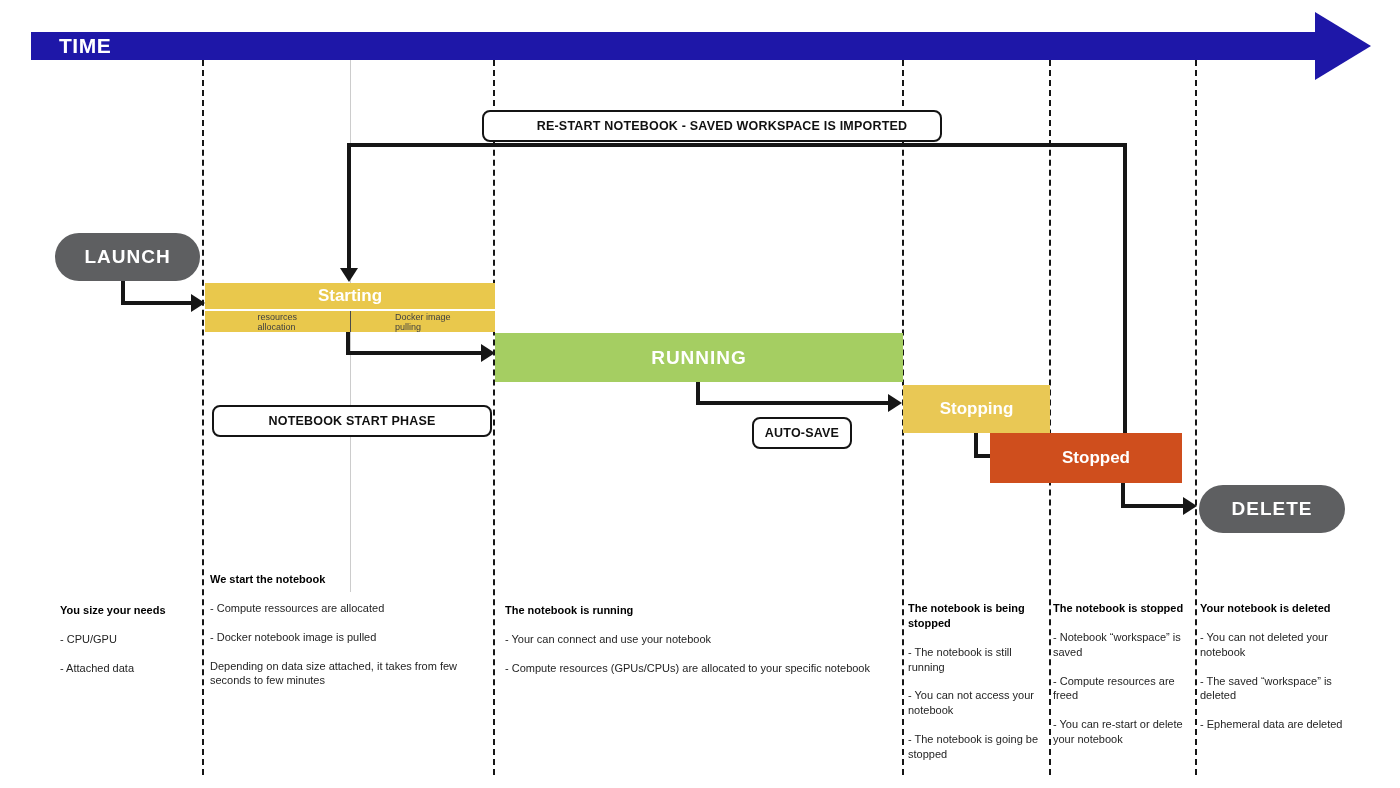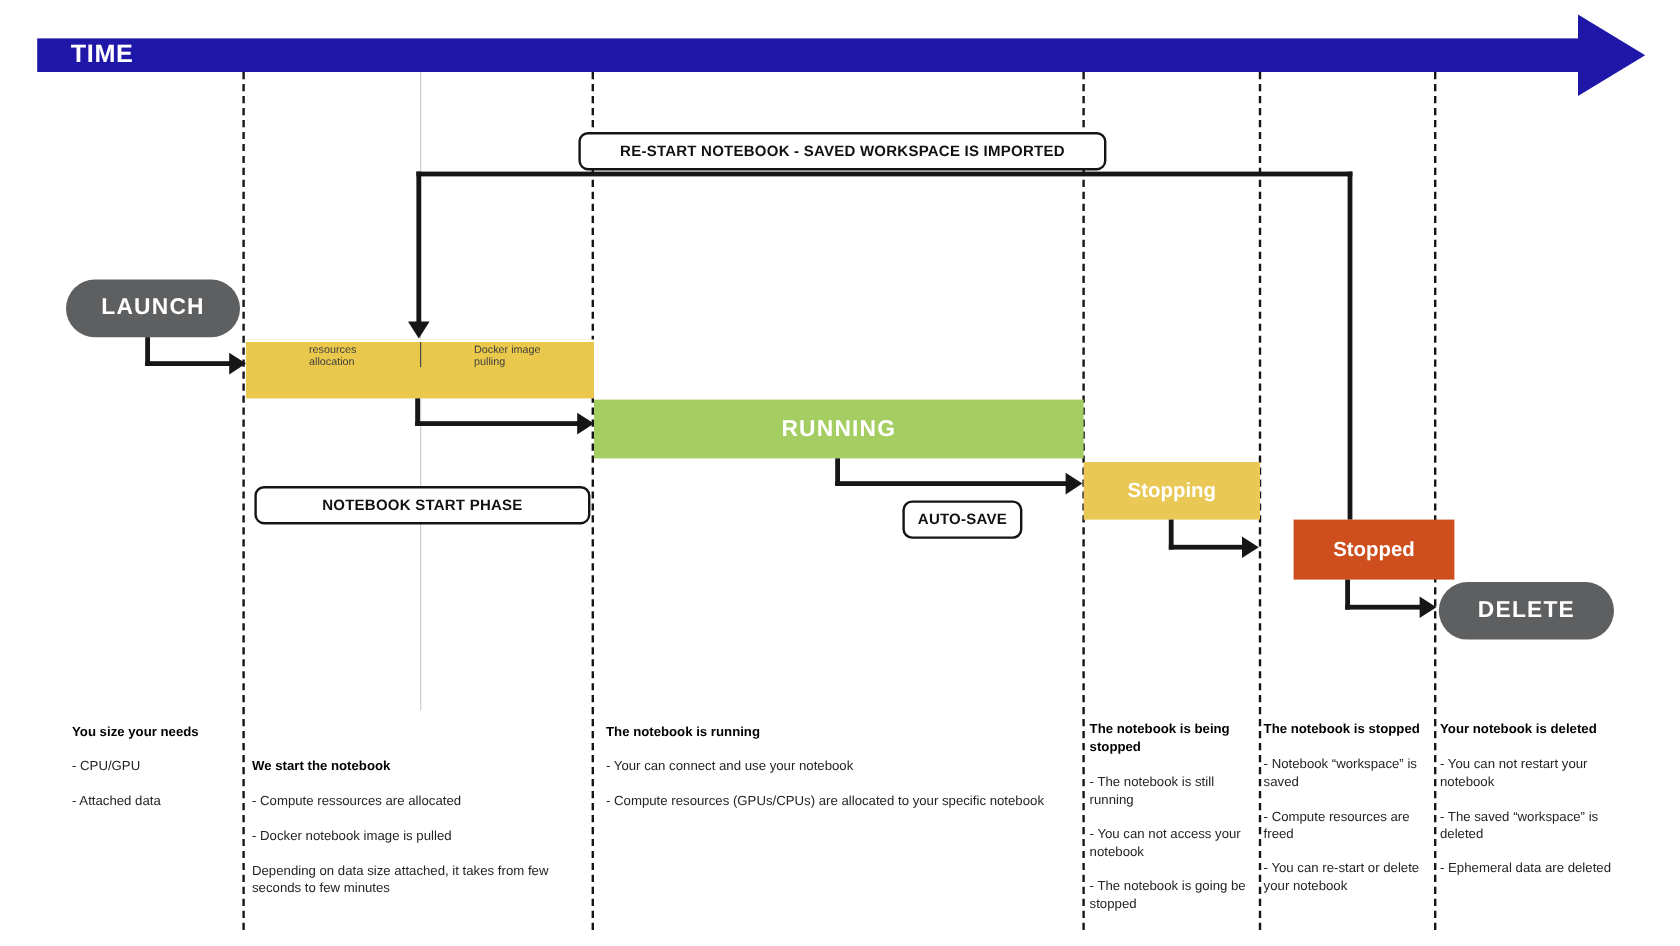--- a/index.html
+++ b/index.html
@@ -58,35 +58,35 @@
   .phase{color:#fff;font-weight:bold;display:flex;align-items:center;justify-content:center;}
   #starting-box{left:205px;top:283px;width:290px;height:49px;background:#e9c84c;display:block;}
   #starting-title{height:26px;line-height:26px;text-align:center;color:#fff;font-size:17px;font-weight:bold;}
   #starting-divider{height:2px;background:#ffffff;}
   #starting-subrow{height:21px;display:flex;}
   .subcell{flex:1;display:flex;align-items:center;justify-content:center;text-align:left;
            font-size:9px;line-height:10px;color:#3f3f3f;white-space:pre-line;}
   .subcell.right{border-left:1.5px solid #4a4a4a;}
   #running-box{left:495px;top:333px;width:408px;height:49px;background:#a5ce62;font-size:19px;letter-spacing:1px;}
   #stopping-box{left:903px;top:385px;width:147px;height:48px;background:#e9c855;font-size:17px;}
-  #stopped-box{left:1078px;top:433px;width:134px;height:50px;background:#cf4e1d;font-size:17px;}
+  #stopped-box{left:990px;top:433px;width:172px;height:50px;background:#cf4e1d;font-size:17px;padding-left:20px;}
 
   
   .banner{background:#fff;border:2px solid #141414;border-radius:8px;display:flex;align-items:center;justify-content:center;
           font-size:12.5px;font-weight:bold;letter-spacing:0.2px;color:#111;}
-  #restart-banner{left:482px;top:110px;width:436px;height:28px;}
+  #restart-banner{left:482px;top:110px;width:436px;height:28px;padding-left:20px;}
   #nsp-box{left:212px;top:405px;width:276px;height:28px;}
   #autosave-box{left:752px;top:417px;width:96px;height:28px;}
 
   
   .col{position:absolute;font-size:11px;color:#242424;line-height:1.35;}
   .col h4{font-size:11px;font-weight:bold;color:#000;margin:0 0 14px 0;}
   .col p{margin:0 0 14px 0;}
   #col1{left:60px;top:603px;width:140px;}
-  #col2{left:210px;top:632px;width:285px;}
+  #col2{left:210px;top:572px;width:285px;}
   #col3{left:505px;top:603px;width:375px;}
   #col4{left:908px;top:601px;width:142px;}
   #col5{left:1053px;top:601px;width:142px;}
   #col6{left:1200px;top:601px;width:146px;}
 </style>
 </head>
 <body>
 
 <div id="stage">
 
@@ -107,20 +107,21 @@
   <div class="abs seg" id="restart-v-left"></div>
   <div class="abs tri-down" id="restart-head"></div>
   <div class="abs banner" id="restart-banner">RE-START NOTEBOOK - SAVED WORKSPACE IS IMPORTED</div>
 
   <div class="abs pill" id="launch-pill">LAUNCH</div>
   <div class="abs seg" id="launch-v"></div>
   <div class="abs seg" id="launch-h"></div>
   <div class="abs tri-right" id="launch-head"></div>
 
   <div class="abs" id="starting-box">
+    <div id="starting-title">Starting</div>
     <div id="starting-divider"></div>
     <div id="starting-subrow">
       <div class="subcell">resources
 allocation</div>
       <div class="subcell right">Docker image
 pulling</div>
     </div>
   </div>
   <div class="abs seg" id="s2r-v"></div>
   <div class="abs seg" id="s2r-h"></div>
@@ -168,18 +169,18 @@
     <p>- The notebook is going be stopped</p>
   </div>
   <div class="col" id="col5">
     <h4>The notebook is stopped</h4>
     <p>- Notebook “workspace” is saved</p>
     <p>- Compute resources are freed</p>
     <p>- You can re-start or delete your notebook</p>
   </div>
   <div class="col" id="col6">
     <h4>Your notebook is deleted</h4>
-    <p>- You can not restart your notebook</p>
+    <p>- You can not deleted your notebook</p>
     <p>- The saved “workspace” is deleted</p>
     <p>- Ephemeral data are deleted</p>
   </div>
 
 </div>
 
 </body></html>

